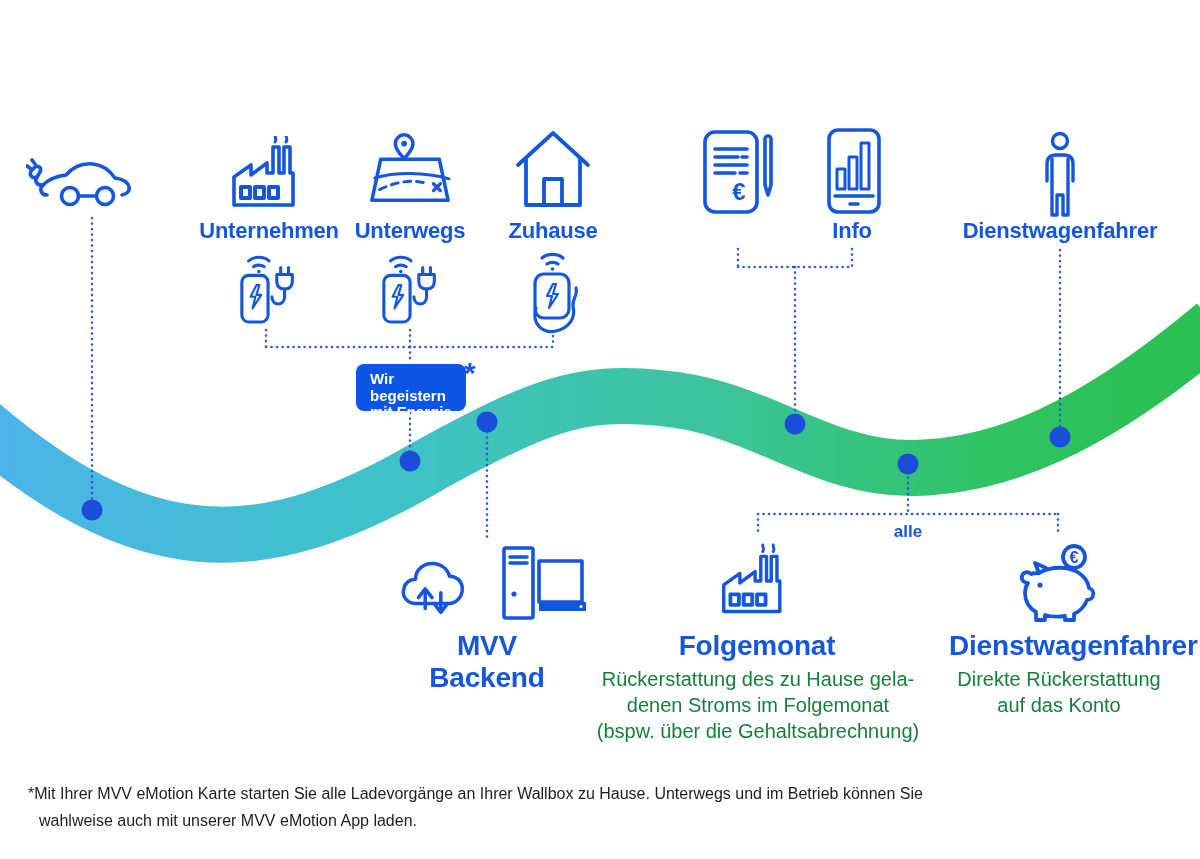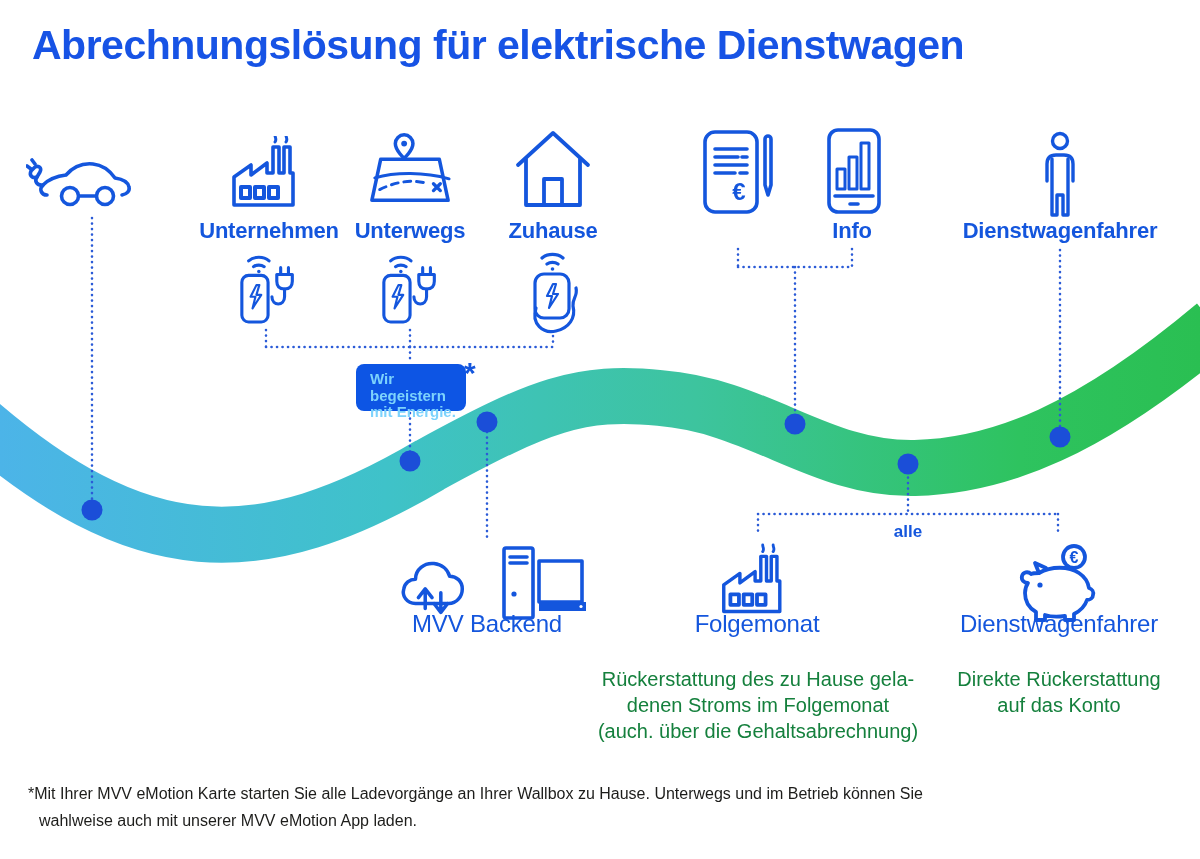--- a/index.html
+++ b/index.html
@@ -1,27 +1,27 @@
 <!DOCTYPE html>
 <html><head>
 <meta charset="utf-8">
 <style>
   html,body{margin:0;padding:0;background:#fff;}
   .stage{position:relative;width:1200px;height:859px;background:#fff;overflow:hidden;
          font-family:"Liberation Sans",sans-serif;}
   .abs{position:absolute;}
   .title{left:32px;top:22px;font-size:41px;font-weight:bold;color:#1753e5;letter-spacing:-0.5px;}
   .lbl{position:absolute;top:218px;font-size:22px;font-weight:bold;color:#1456dd;text-align:center;letter-spacing:-0.2px;}
-  .lbl2{position:absolute;top:610px;font-size:24px;font-weight:normal;color:#1456dd;text-align:center;letter-spacing:-0.2px;}
+  .lbl2{position:absolute;top:630px;font-size:28px;font-weight:bold;color:#1456dd;text-align:center;letter-spacing:-0.2px;}
   .desc{position:absolute;top:666px;font-size:20px;line-height:26px;color:#15803d;text-align:center;}
   .icon{position:absolute;color:#1456dd;}
   .ribbon-svg{position:absolute;left:0;top:0;z-index:0;}
   .content{z-index:2;}
   .callout{position:absolute;left:356px;top:364px;width:96px;height:33px;background:#0d55e4;border-radius:8px;
-           color:#7dd3fc;font-size:15px;font-weight:bold;line-height:16.5px;padding:7px 0 7px 14px;z-index:3;}
+           color:#ffffff;font-size:15px;font-weight:bold;line-height:16.5px;padding:7px 0 7px 14px;z-index:3;}
   .callout-star{position:absolute;left:464px;top:356px;font-size:30px;font-weight:bold;color:#1456dd;z-index:3;}
   .or-label{position:absolute;left:858px;top:522px;width:100px;text-align:center;
             font-size:17px;font-weight:bold;color:#1456dd;z-index:2;}
   .footnote{position:absolute;left:28px;top:780px;font-size:16px;line-height:27px;color:#1d1d1b;}
   .footnote .l2{padding-left:11px;}
   svg text{font-family:"Liberation Sans",sans-serif;font-weight:bold;}
 </style>
 </head>
 <body>
 
@@ -163,21 +163,20 @@
     <g fill="#1b4ed8">
       <circle cx="92" cy="510" r="10.5"></circle>
       <circle cx="410" cy="461" r="10.5"></circle>
       <circle cx="487" cy="422" r="10.5"></circle>
       <circle cx="795" cy="424" r="10.5"></circle>
       <circle cx="908" cy="464" r="10.5"></circle>
       <circle cx="1060" cy="437" r="10.5"></circle>
     </g>
   </svg>
 
-  <div class="abs title content">Abrechnungslösung für elektrische Dienstwagen</div>
 
   <svg class="icon content" style="left:26px;top:148px" width="108" height="64">
       <use href="#sym-car"></use>
     </svg>
   <svg class="icon content" style="left:229px;top:136px" width="80" height="76">
       <use href="#sym-factory"></use>
     </svg>
   <svg class="icon content" style="left:366px;top:130px" width="88" height="82">
       <use href="#sym-map"></use>
     </svg>
@@ -226,21 +225,21 @@
     </svg>
   <div class="lbl2 content" style="left:397px;width:180px">MVV Backend</div>
 
   <svg class="icon content" style="left:719px;top:543px" width="76" height="78">
       <use href="#sym-factory"></use>
     </svg>
   <div class="lbl2 content" style="left:677px;width:160px">Folgemonat</div>
   <div class="desc content" style="left:577px;width:362px">
     <div>Rückerstattung des zu Hause gela-</div>
     <div>denen Stroms im Folgemonat</div>
-    <div>(auch. über die Gehaltsabrechnung)</div>
+    <div>(bspw. über die Gehaltsabrechnung)</div>
   </div>
 
   <svg class="icon content" style="left:1015px;top:542px" width="88" height="84">
       <use href="#sym-piggy"></use>
     </svg>
   <div class="lbl2 content" style="left:949px;width:220px">Dienstwagenfahrer</div>
   <div class="desc content" style="left:909px;width:300px">
     <div>Direkte Rückerstattung</div>
     <div>auf das Konto</div>
   </div>

